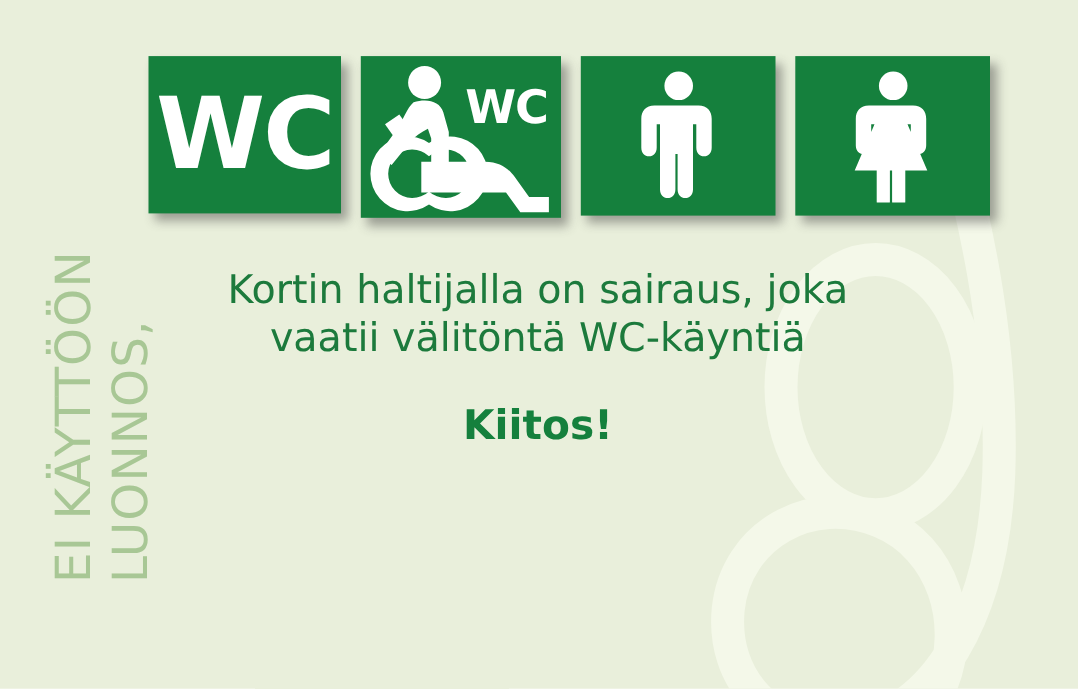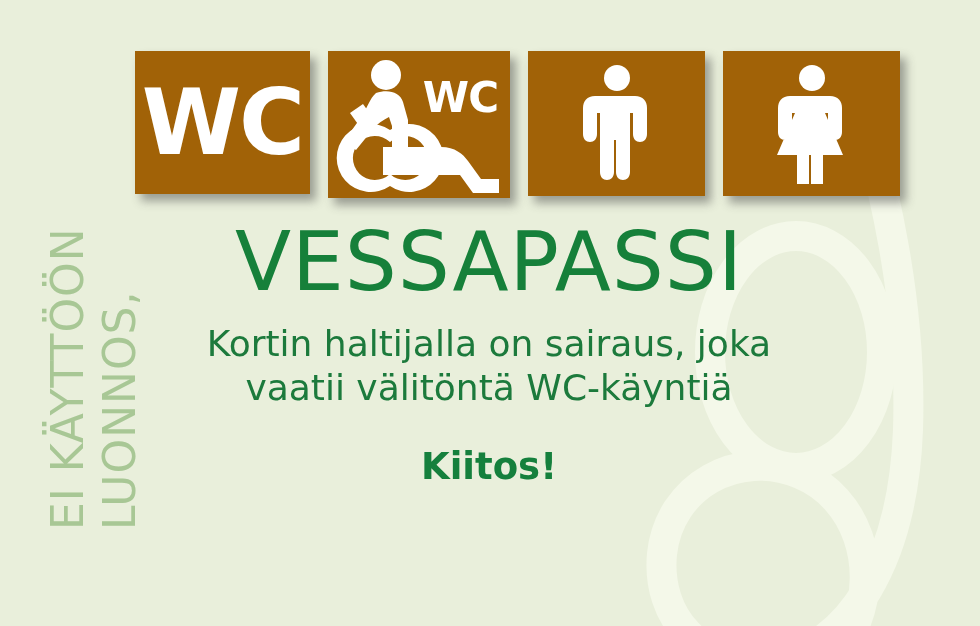--- a/index.html
+++ b/index.html
@@ -59,21 +59,21 @@
   
   #pictogram-row {
     position: absolute;
     left: 135px;
     top: 51px;
     display: flex;
     gap: 18px;
   }
   .tile {
     position: relative;
-    background: #a16207;
+    background: #15803d;
     box-shadow: 6px 7px 9px rgba(60,60,60,0.45);
     display: flex;
     align-items: center;
     justify-content: center;
   }
   .tile-wc      { width: 175px; height: 143px; }
   .tile-access  { width: 182px; height: 147px; }
   .tile-man     { width: 177px; height: 145px; }
   .tile-woman   { width: 177px; height: 145px; }
 
@@ -195,21 +195,20 @@
         <g fill="#ffffff">
           <circle cx="43" cy="14" r="13"></circle>
           <path d="M25 32 h36 c8 0 12 5 12 12 v24 c0 5 -3 8 -7 8 c-4 0 -7 -3 -7 -8 v-19 h-3 l18 42 h-20 v28 c0 5 -3 7 -6 7 c-3 0 -6 -2 -6 -7 v-28 h-2 v28 c0 5 -3 7 -6 7 c-3 0 -6 -2 -6 -7 v-28 h-20 l18 -42 h-3 v19 c0 5 -3 8 -7 8 c-4 0 -7 -3 -7 -8 v-24 c0 -7 4 -12 12 -12 z"></path>
         </g>
       </svg>
     </div>
 
   </div>
 
   <div id="text-block">
-    <h1 id="main-title">VESSAPASSI</h1>
 
 
     <p id="body-text">
       <span class="body-line">Kortin haltijalla on sairaus, joka</span>
       <span class="body-line">vaatii välitöntä WC-käyntiä</span>
     </p>
 
     <p id="thanks-text">Kiitos!</p>
   </div>
 

